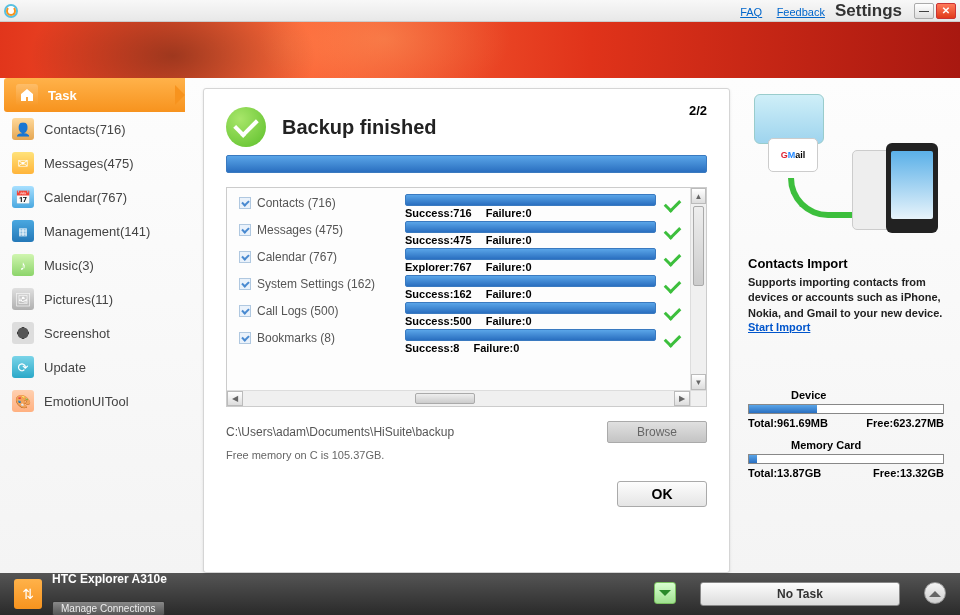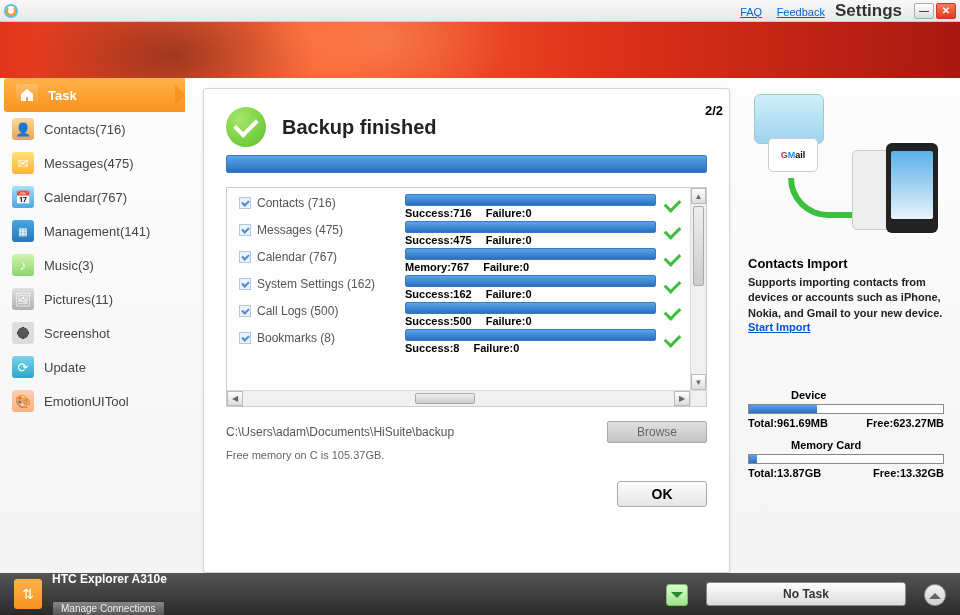--- a/index.html
+++ b/index.html
@@ -40,21 +40,21 @@
 .ic-update{background:linear-gradient(#7ad4e8,#2aa8c8);}
 .ic-emotion{background:linear-gradient(#ffd0b0,#ffb080);}
 
 
 .center { flex:1; padding:10px 10px 0 18px; }
 .panel { background:#fff; border:1px solid #d5d5d5; border-radius:3px; box-shadow:0 1px 3px rgba(0,0,0,.1); padding:18px 22px 14px; height:100%; position:relative; }
 .panel-head { display:flex; align-items:center; margin-bottom:8px; }
 .check-big { width:40px; height:40px; border-radius:50%; background:radial-gradient(circle at 35% 30%,#a8e66a,#5cbf2a); margin-right:16px; display:flex; align-items:center; justify-content:center; }
 .check-big::after { content:''; width:18px; height:10px; border-left:4px solid #fff; border-bottom:4px solid #fff; transform:rotate(-45deg); margin-top:-4px; }
 .panel-title { font-size:20px; font-weight:bold; color:#222; }
-.panel-count { position:absolute; top:14px; right:6px; font-size:13px; font-weight:bold; }
+.panel-count { position:absolute; top:14px; right:22px; font-size:13px; font-weight:bold; }
 .bigbar { height:18px; background:linear-gradient(#5aa5e8,#2a6fc0); border:1px solid #3a7ac0; border-radius:2px; margin-bottom:14px; }
 
 
 .items-wrap { border:1px solid #ccc; background:#fdfdfd; height:220px; overflow:hidden; position:relative; }
 .items-inner { position:absolute; inset:0 16px 16px 0; overflow:hidden; padding:6px 4px 0 12px; }
 .item-row { display:grid; grid-template-columns: 160px 1fr 24px; align-items:start; column-gap:6px; font-size:12px; color:#555; margin-bottom:2px; }
 .item-label { display:flex; align-items:center; gap:6px; padding-top:2px; }
 .chk { width:12px; height:12px; border:1px solid #b0c8e0; background:#eaf2fb; display:inline-flex; align-items:center; justify-content:center; }
 .chk::after { content:''; width:5px; height:3px; border-left:2px solid #4a8ad0; border-bottom:2px solid #4a8ad0; transform:rotate(-45deg); margin-top:-2px; }
 .item-bar { }
@@ -100,21 +100,21 @@
 .storage .st-bar { height:10px; border:1px solid #888; background:#fff; margin-bottom:3px; position:relative; }
 .storage .st-fill { position:absolute; left:0; top:0; bottom:0; background:linear-gradient(#5aa5e8,#2a6fc0); }
 .storage .st-row { display:flex; justify-content:space-between; font-weight:bold; margin-bottom:10px; }
 
 
 .bottombar { height:42px; background:linear-gradient(#555,#2a2a2a); display:flex; align-items:center; padding:0 14px; color:#ddd; }
 .usb-icon { width:28px; height:30px; background:linear-gradient(#ffb24a,#f7931e); border-radius:3px; margin-right:10px; display:flex; align-items:center; justify-content:center; color:#fff; font-size:14px; }
 .device-info .dn { font-size:12px; font-weight:bold; color:#fff; }
 .manage-btn { background:linear-gradient(#888,#555); border:1px solid #333; color:#eee; font-size:10px; padding:1px 8px; border-radius:2px; margin-top:15px; }
 .bottombar .spacer { flex:1; }
-.task-area { display:flex; align-items:flex-end; gap:18px; }
+.task-area { display:flex; align-items:flex-start; gap:24px; }
 .dl-icon { width:22px; height:22px; background:linear-gradient(#d8ffd0,#a0e090); border:1px solid #7ac060; border-radius:3px; display:flex; align-items:center; justify-content:center; }
 .dl-icon::after { content:''; width:0; height:0; border:6px solid transparent; border-top-color:#2a8a2a; margin-top:6px; }
 .task-btn { width:200px; height:24px; background:linear-gradient(#fdfdfd,#dcdcdc); border:1px solid #888; border-radius:3px; font-size:12px; font-weight:bold; color:#333; }
 .up-icon { width:22px; height:22px; background:linear-gradient(#f4f4f4,#cfcfcf); border:1px solid #999; border-radius:11px; display:flex; align-items:center; justify-content:center; }
 .up-icon::after { content:''; width:0; height:0; border:6px solid transparent; border-bottom-color:#666; margin-bottom:4px; }
 </style>
 </head>
 <body>
 
 <div class="titlebar">
@@ -214,21 +214,21 @@
               </div>
               <div class="row-check"></div>
             </div>
             <div class="item-row">
               <div class="item-label">
                 <span class="chk"></span>
                 <span>Calendar (767)</span>
               </div>
               <div class="item-bar">
                 <div class="barsm"></div>
-                <div class="item-stats"><span>Memory:767</span><span>Failure:0</span></div>
+                <div class="item-stats"><span>Explorer:767</span><span>Failure:0</span></div>
               </div>
               <div class="row-check"></div>
             </div>
             <div class="item-row">
               <div class="item-label">
                 <span class="chk"></span>
                 <span>System Settings (162)</span>
               </div>
               <div class="item-bar">
                 <div class="barsm"></div>

